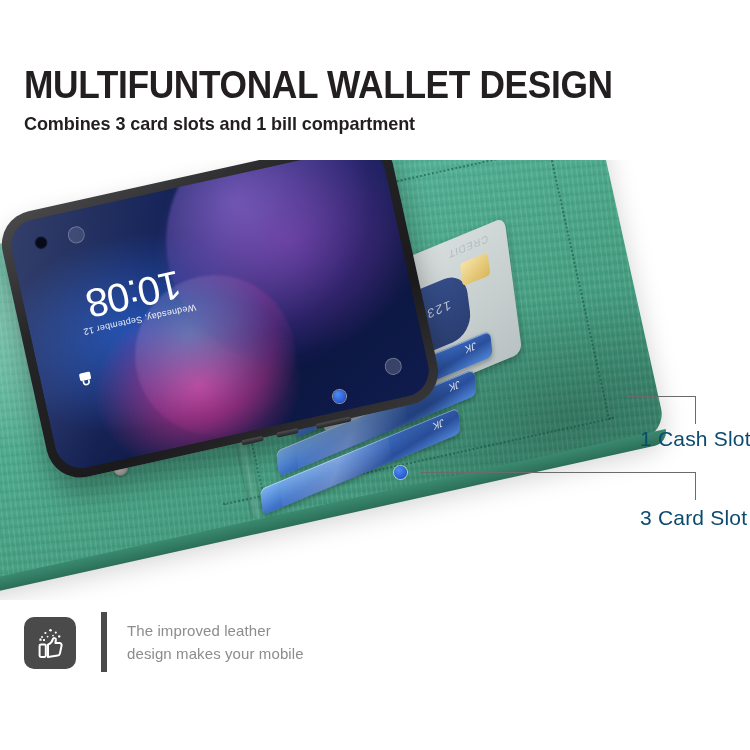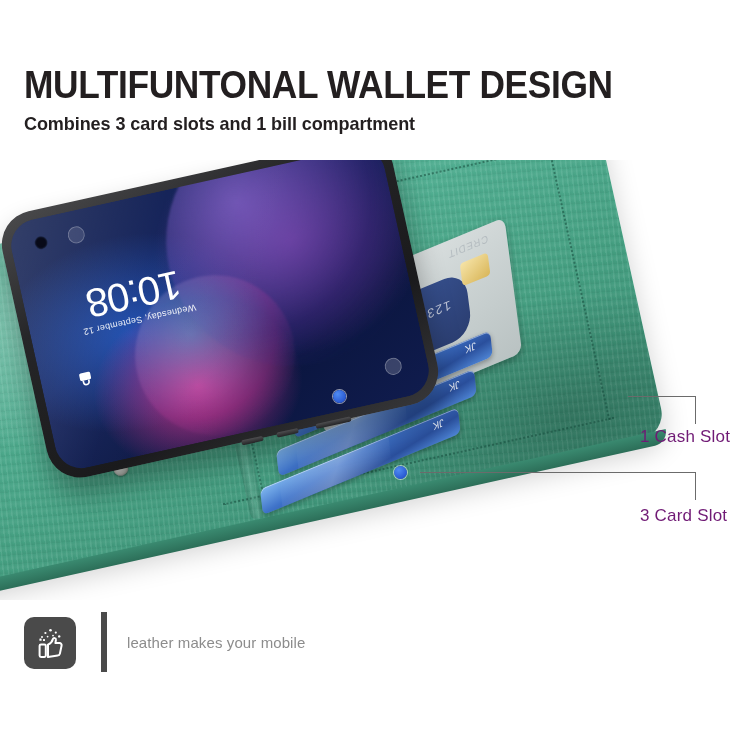--- a/index.html
+++ b/index.html
@@ -349,22 +349,22 @@
   .btn-b { right: 150px; bottom: -3px; width: 22px; height: 5px; }
   .btn-c { right: 186px; bottom: -3px; width: 22px; height: 5px; }
 
   
   .callout {
     position: absolute;
   }
   .callout-label {
     position: absolute;
     font-family: "Liberation Sans", sans-serif;
-    font-size: 17px;
-    color: #701a75;
+    font-size: 21px;
+    color: #0c4a6e;
     letter-spacing: 0.2px;
     white-space: nowrap;
   }
   .leader-h {
     position: absolute;
     height: 0;
     border-top: 1.4px solid #6b6b6b;
   }
   .leader-v {
     position: absolute;
@@ -520,17 +520,18 @@
           <circle cx="14.6" cy="10.6" r="0.9"></circle>
           <rect x="6.4" y="12.6" width="2.2" height="2.2" rx="0.5"></rect>
           <rect x="10.0" y="12.9" width="2.0" height="2.0" rx="0.5"></rect>
         </g>
         <path d="M15.0 31.0 V18.6 c2.6-1.1 4.3-3.0 4.8-5.3 0.2-1.0 1.0-1.5 1.8-1.3 0.9 0.2 1.4 1.0 1.3 1.9 l-0.5 3.2 h4.2 c1.3 0 2.3 1.1 2.0 2.4 l-1.7 8.1 c-0.2 1.0 -1.1 1.8 -2.2 1.8 z" fill="none" stroke="#ffffff" stroke-width="2.0" stroke-linejoin="round"></path>
         <rect x="6.6" y="18.4" width="6.2" height="12.6" rx="1.4" fill="none" stroke="#ffffff" stroke-width="2.0"></rect>
       </svg>
     </div>
     <div class="feature-divider"></div>
     <div class="feature-text">
-      <div>leather makes your mobile</div>
+      <div>The improved leather</div>
+      <div>design makes your mobile</div>
     </div>
   </div>
 
 </div>
 
 </body></html>

